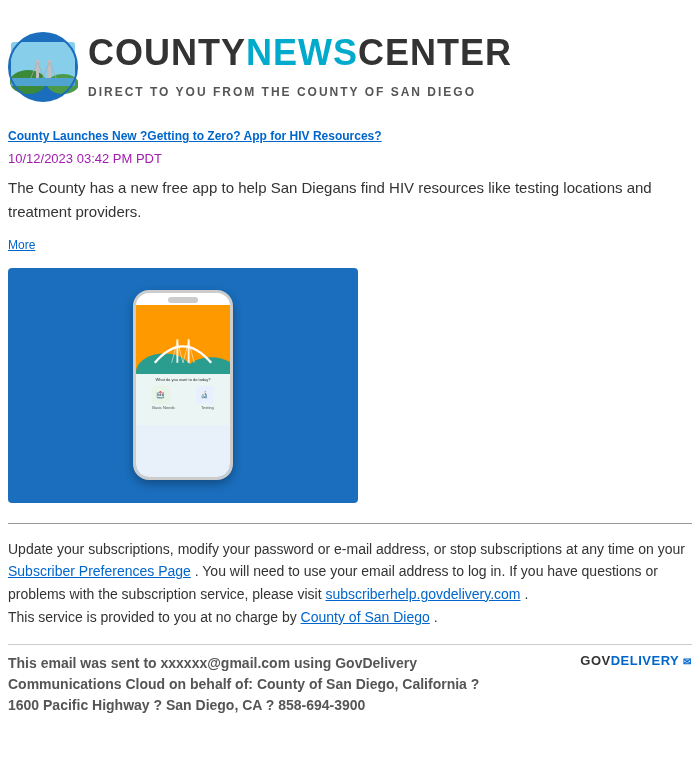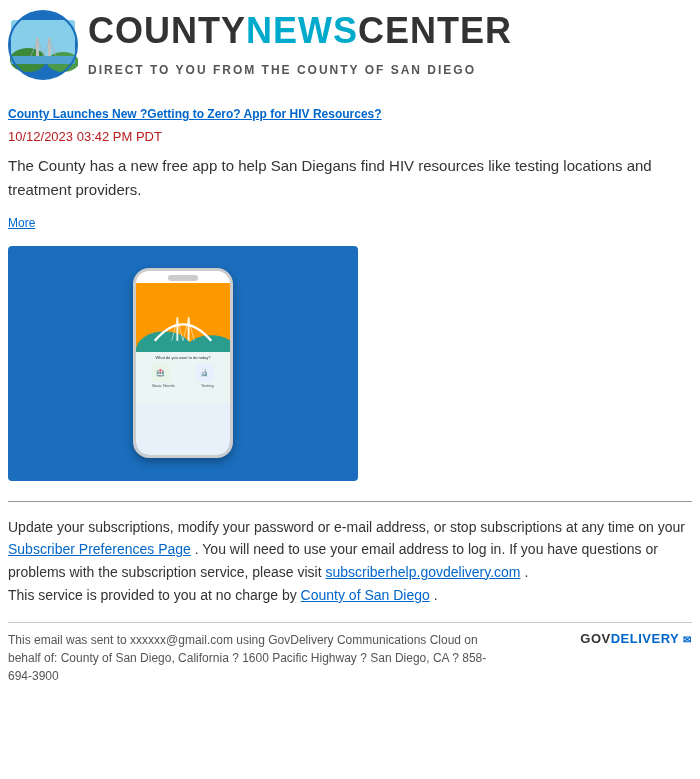--- a/index.html
+++ b/index.html
@@ -4,21 +4,21 @@
   <style>
     * { margin: 0; padding: 0; box-sizing: border-box; }
     body {
       font-family: Arial, sans-serif;
       font-size: 14px;
       color: #333;
       background: #fff;
       width: 700px;
     }
     .container {
-      padding: 0 8px;
+      padding: 22px 8px;
     }
     
     .header {
       display: flex;
       align-items: center;
       padding: 10px 0 10px 0;
       border-bottom: none;
     }
     .logo-img {
       width: 70px;
@@ -50,21 +50,21 @@
     .article-title {
       font-size: 12px;
       font-weight: bold;
       color: #0066cc;
       text-decoration: underline;
       margin-top: 16px;
       line-height: 1.4;
     }
     .article-date {
       font-size: 13px;
-      color: #b91c1c;
+      color: #a21caf;
       margin-top: 6px;
       margin-bottom: 10px;
     }
     .article-body {
       font-size: 15px;
       line-height: 1.6;
       color: #333;
       margin-bottom: 12px;
     }
     .more-link {
@@ -170,24 +170,25 @@
     }
     
     .bottom-bar {
       border-top: 1px solid #ccc;
       padding: 8px 0 4px 0;
       display: flex;
       justify-content: space-between;
       align-items: flex-start;
     }
     .bottom-bar-left {
-      font-size: 12px;
+      font-size: 14px;
       color: #555;
       line-height: 1.5;
       max-width: 500px;
+      font-weight: bold;
     }
     .bottom-bar-right {
       display: flex;
       align-items: center;
     }
     .govdelivery-logo {
       font-size: 13px;
       font-weight: bold;
       color: #333;
       letter-spacing: 0.5px;

